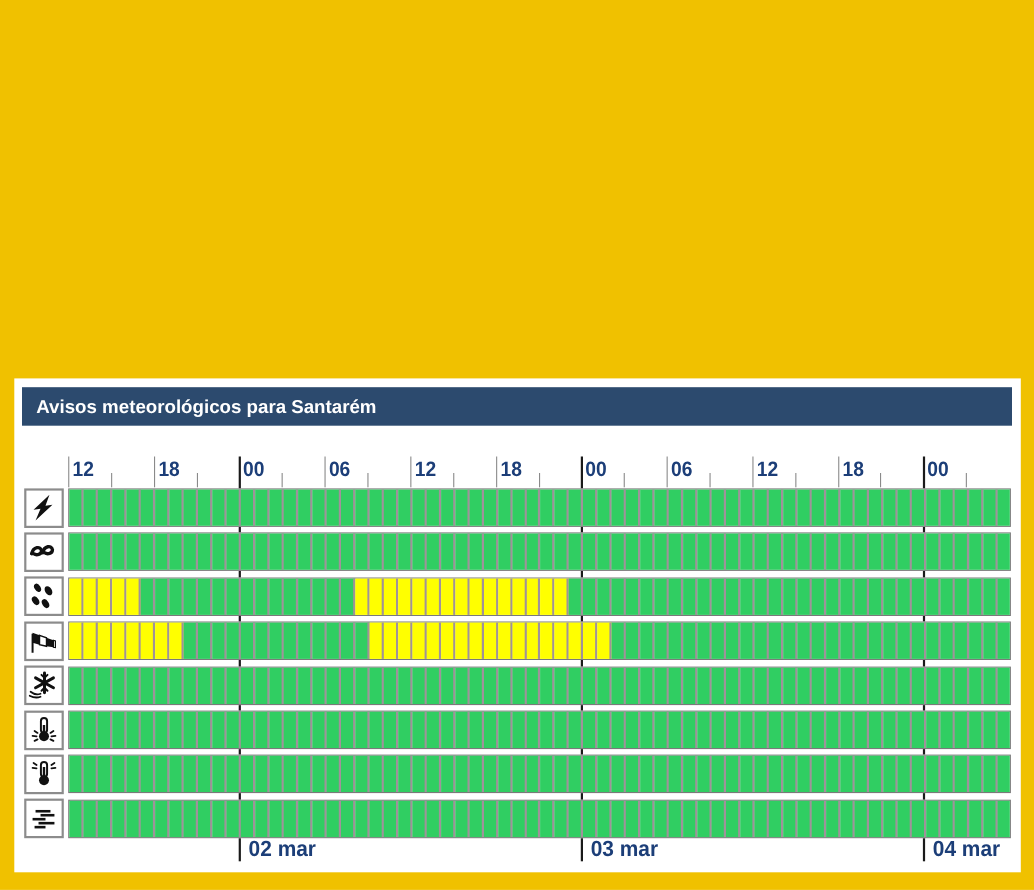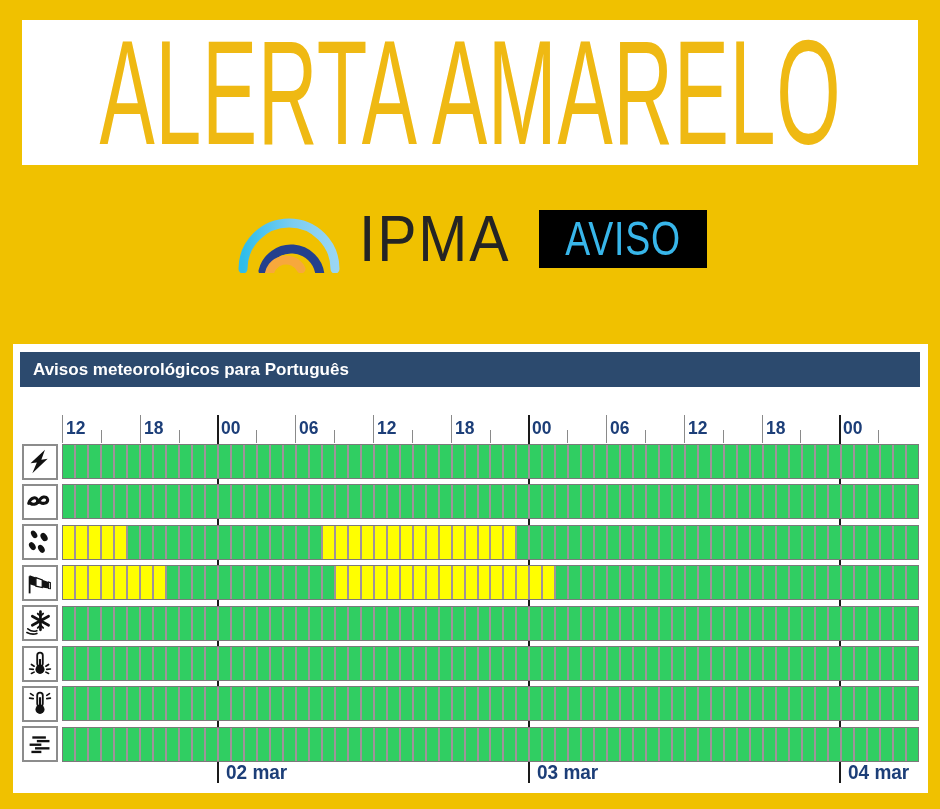--- a/index.html
+++ b/index.html
@@ -87,45 +87,24 @@
     background:#ffffff;border:2px solid #8C8C8C;
     display:flex;align-items:center;justify-content:center;
   }
   .icon-box svg{display:block;}
 </style>
 </head>
 <body>
 
 <div id="page">
 
-  <div class="banner">
-    <div class="banner-text">ALERTA AMARELO</div>
-  </div>
 
-  <div class="logo-row">
-    <svg class="logo-arcs" viewBox="0 0 112 68" xmlns="http://www.w3.org/2000/svg">
-      <defs>
-        <linearGradient id="gb" x1="0" y1="0" x2="1" y2="0">
-          <stop offset="0" stop-color="#2FBDEB"></stop>
-          <stop offset="0.55" stop-color="#7CCDF1"></stop>
-          <stop offset="1" stop-color="#9AD6F3"></stop>
-        </linearGradient>
-      </defs>
-      <path d="M10 64 A46 46 0 0 1 102 64" fill="none" stroke="url(#gb)" stroke-width="9" stroke-linecap="round"></path>
-      <path d="M30 66 A29 29 0 0 1 87 70" fill="none" stroke="#24408D" stroke-width="9" stroke-linecap="round"></path>
-      <path d="M36 72 A17 17 0 0 1 68 64" fill="none" stroke="#F7A83C" stroke-width="9" stroke-linecap="round"></path>
-    </svg>
-    <div class="brand-text">IPMA</div>
-    <div class="badge">
-      <div class="badge-text">AVISO</div>
-    </div>
-  </div>
 
   <div class="panel">
-    <div class="panel-header">Avisos meteorológicos para Português</div>
+    <div class="panel-header">Avisos meteorológicos para Santarém</div>
     <div id="chart">
         <div class="tick major" style="left: 49px;"></div>
         <div class="tick-label" style="left: 53px;">12</div>
         <div class="tick minor" style="left: 87.8636px;"></div>
         <div class="tick major" style="left: 126.727px;"></div>
         <div class="tick-label" style="left: 130.727px;">18</div>
         <div class="tick minor" style="left: 165.591px;"></div>
         <div class="tick-label" style="left: 208.455px;">00</div>
         <div class="tick minor" style="left: 243.318px;"></div>
         <div class="tick major" style="left: 282.182px;"></div>

